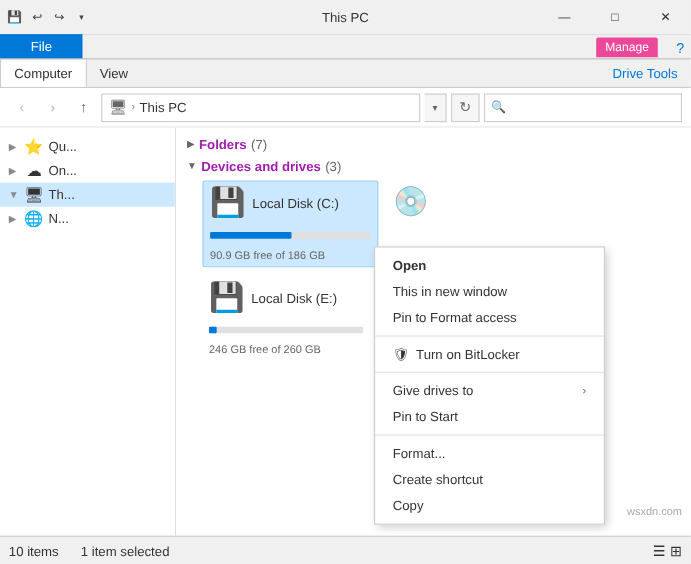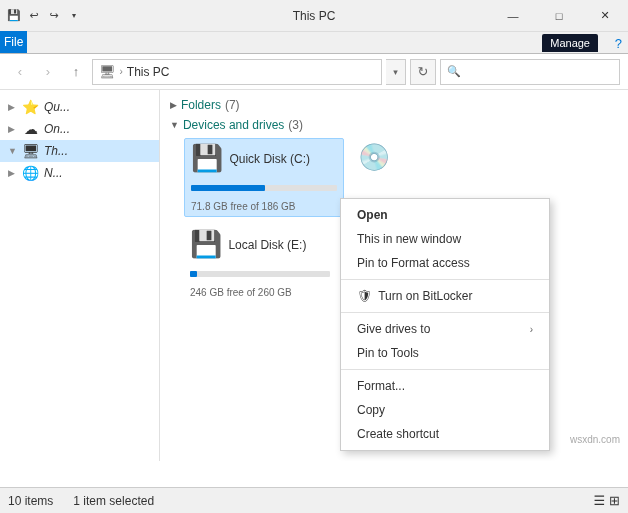--- a/index.html
+++ b/index.html
@@ -127,40 +127,40 @@
       align-items: center;
       padding: 3px 8px;
       gap: 4px;
       cursor: pointer;
       font-size: 12px;
       color: #333;
     }
     .sidebar-item.active { background: #cce8ff; }
     .sidebar-item .expand-arrow { font-size: 9px; color: #888; width: 10px; }
     .sidebar-item .item-icon { font-size: 14px; width: 18px; text-align: center; }
-    .sidebar-item .item-label { font-size: 12px; font-style: italic; }
+    .sidebar-item .item-label { font-size: 12px; }
 
     
     .file-area {
       flex: 1;
       background: #fff;
       padding: 8px 10px;
       overflow: hidden;
       position: relative;
     }
     .section-header {
       display: flex;
       align-items: center;
       gap: 4px;
       margin-bottom: 6px;
       font-size: 12px;
       cursor: pointer;
     }
     .section-arrow { font-size: 9px; color: #666; }
-    .section-title { font-weight: 400; color: #0f766e; text-align: center; }
+    .section-title { font-weight: 700; color: #a21caf; text-align: center; }
     .section-count { color: #666; font-weight: normal; }
 
     .drive-item {
       display: flex;
       align-items: center;
       gap: 8px;
       padding: 4px 6px;
       border-radius: 2px;
       cursor: pointer;
       margin-bottom: 2px;
@@ -222,21 +222,21 @@
       height: 22px;
       display: flex;
       align-items: flex-end;
       padding: 0 0 0 0;
       position: relative;
       border-bottom: 1px solid #bbb;
     }
     .ribbon-file-btn {
       background: #0078d7;
       color: #fff;
-      padding: 4px 4px;
+      padding: 4px 28px;
       font-size: 12px;
       height: 22px;
       display: flex;
       align-items: center;
       cursor: pointer;
       margin-right: 2px;
     }
     .ribbon-lower {
       height: 26px;
       display: flex;
@@ -255,21 +255,21 @@
     .rib-tab.active {
       background: #fff;
       border-left: 1px solid #ccc;
       border-right: 1px solid #ccc;
       color: #333;
     }
     .manage-chip {
       position: absolute;
       right: 30px;
       top: 2px;
-      background: #0f172a;
+      background: #ec4899;
       color: #fff;
       font-size: 11px;
       padding: 1px 8px;
       border-radius: 2px 2px 0 0;
       height: 18px;
       display: flex;
       align-items: center;
     }
     .help-icon {
       position: absolute;
@@ -306,20 +306,27 @@
     <div class="title-btn close">✕</div>
   </div>
 </div>
 
 <div class="ribbon-combined">
   <div class="ribbon-upper">
     <div class="ribbon-file-btn">File</div>
     <span class="help-icon">?</span>
     <div class="manage-chip">
       <span>Manage</span>
+    </div>
+  </div>
+  <div class="ribbon-lower">
+    <div class="rib-tab active">Computer</div>
+    <div class="rib-tab">View</div>
+    <div class="rib-tab" style="margin-left: auto; color: #0078d7;">
+      <span>Drive Tools</span>
     </div>
   </div>
 </div>
 
 <div class="address-bar">
   <div class="nav-btn disabled">‹</div>
   <div class="nav-btn disabled">›</div>
   <div class="nav-btn">↑</div>
   <div class="address-path">
     <span class="path-icon">🖥</span>
@@ -371,27 +378,27 @@
       <span class="section-title">Devices and drives</span>
       <span class="section-count">(3)</span>
     </div>
 
     <div style="display:flex; gap:8px; margin-left:14px; margin-bottom:6px;">
 
       <div class="drive-item selected" style="width:160px; flex-direction:column; align-items:flex-start;">
         <div style="display:flex;align-items:center;gap:6px;">
           <span style="font-size:26px;">💾</span>
           <div>
-            <div class="drive-name">Quick Disk (C:)</div>
+            <div class="drive-name">Local Disk (C:)</div>
           </div>
         </div>
         <div class="drive-bar-container" style="width:100%;margin-top:3px;">
           <div class="drive-bar" style="width:51%;"></div>
         </div>
-        <div class="drive-size" style="font-size:10px;">71.8 GB free of 186 GB</div>
+        <div class="drive-size" style="font-size:10px;">90.9 GB free of 186 GB</div>
       </div>
 
       <div class="drive-item" style="width:90px; flex-direction:column; align-items:flex-start; overflow:hidden;">
         <div style="display:flex;align-items:center;gap:6px;">
           <span style="font-size:26px;">💿</span>
         </div>
       </div>
     </div>
 
     <div class="drive-item" style="margin-left:14px; flex-direction:column; align-items:flex-start; width:160px;">
@@ -423,31 +430,31 @@
           <span>🛡</span>
           <span>Turn on BitLocker</span>
         </div>
       </div>
       <div class="ctx-separator"></div>
       <div class="ctx-item">
         <span>Give drives to</span>
         <span class="ctx-arrow">›</span>
       </div>
       <div class="ctx-item">
-        <span>Pin to Tools</span>
+        <span>Pin to Start</span>
       </div>
       <div class="ctx-separator"></div>
       <div class="ctx-item">
         <span>Format...</span>
       </div>
       <div class="ctx-item">
+        <span>Create shortcut</span>
+      </div>
+      <div class="ctx-item">
         <span>Copy</span>
-      </div>
-      <div class="ctx-item">
-        <span>Create shortcut</span>
       </div>
 
     </div>
 
     <div class="watermark">wsxdn.com</div>
   </div>
 </div>
 
 <div class="status-bar">
   <span>10 items</span>

